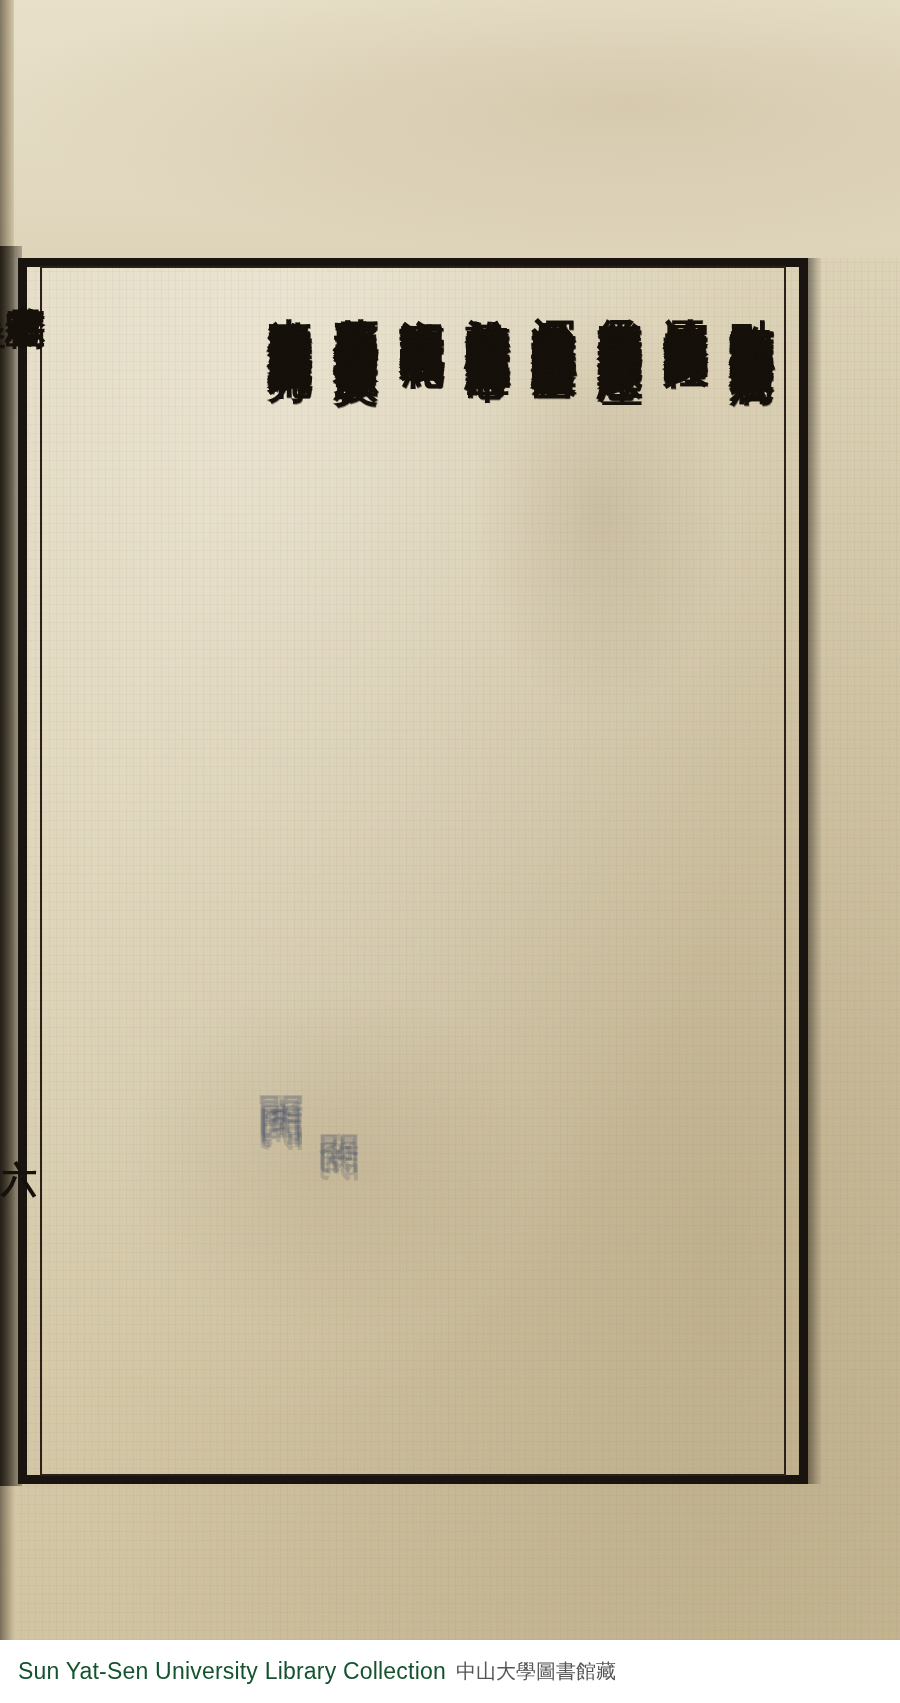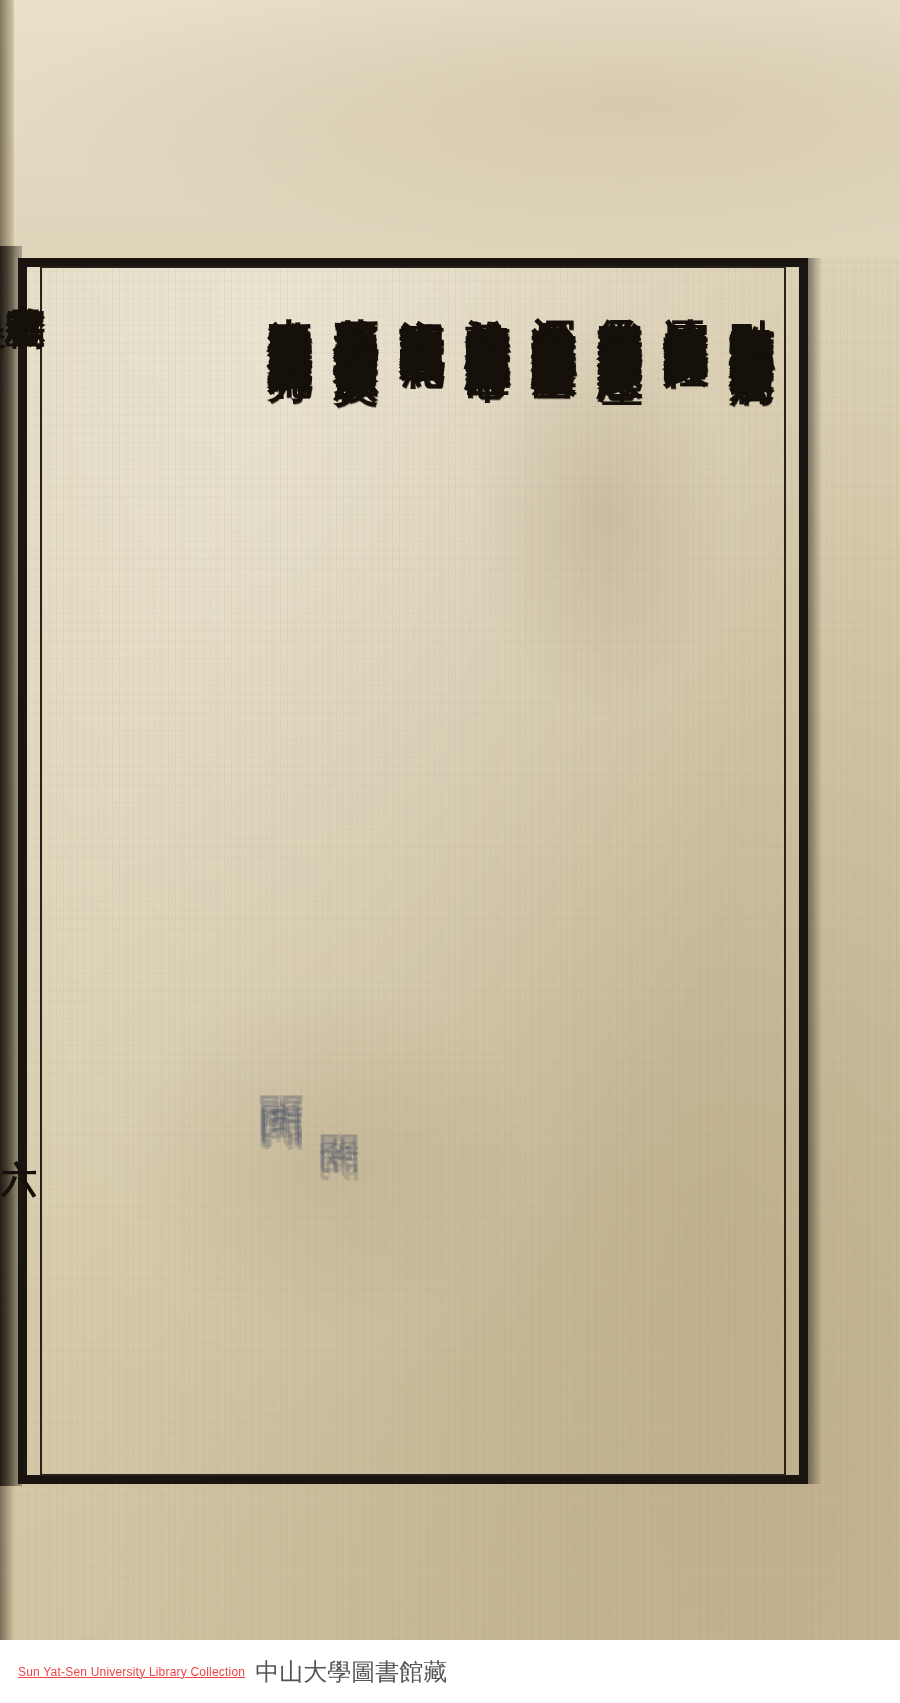--- a/index.html
+++ b/index.html
@@ -186,28 +186,27 @@
     width: 900px;
     height: 63px;
     background: #ffffff;
     display: flex;
     align-items: center;
     padding-left: 18px;
     box-sizing: border-box;
   }
   #footer-en {
     font-family: "Liberation Sans", sans-serif;
-    font-size: 12px;
-    color: #ef4444;
+    font-size: 23px;
+    color: #14532d;
     letter-spacing: .2px;
-    text-decoration: underline;
   }
   #footer-zh {
     font-family: Liberation Sans, sans-serif;
-    font-size: 24px;
+    font-size: 20px;
     color: #555555;
     margin-left: 10px;
   }
 
   
   .stain {
     position: absolute;
     border-radius: 50%;
     pointer-events: none;
   }

